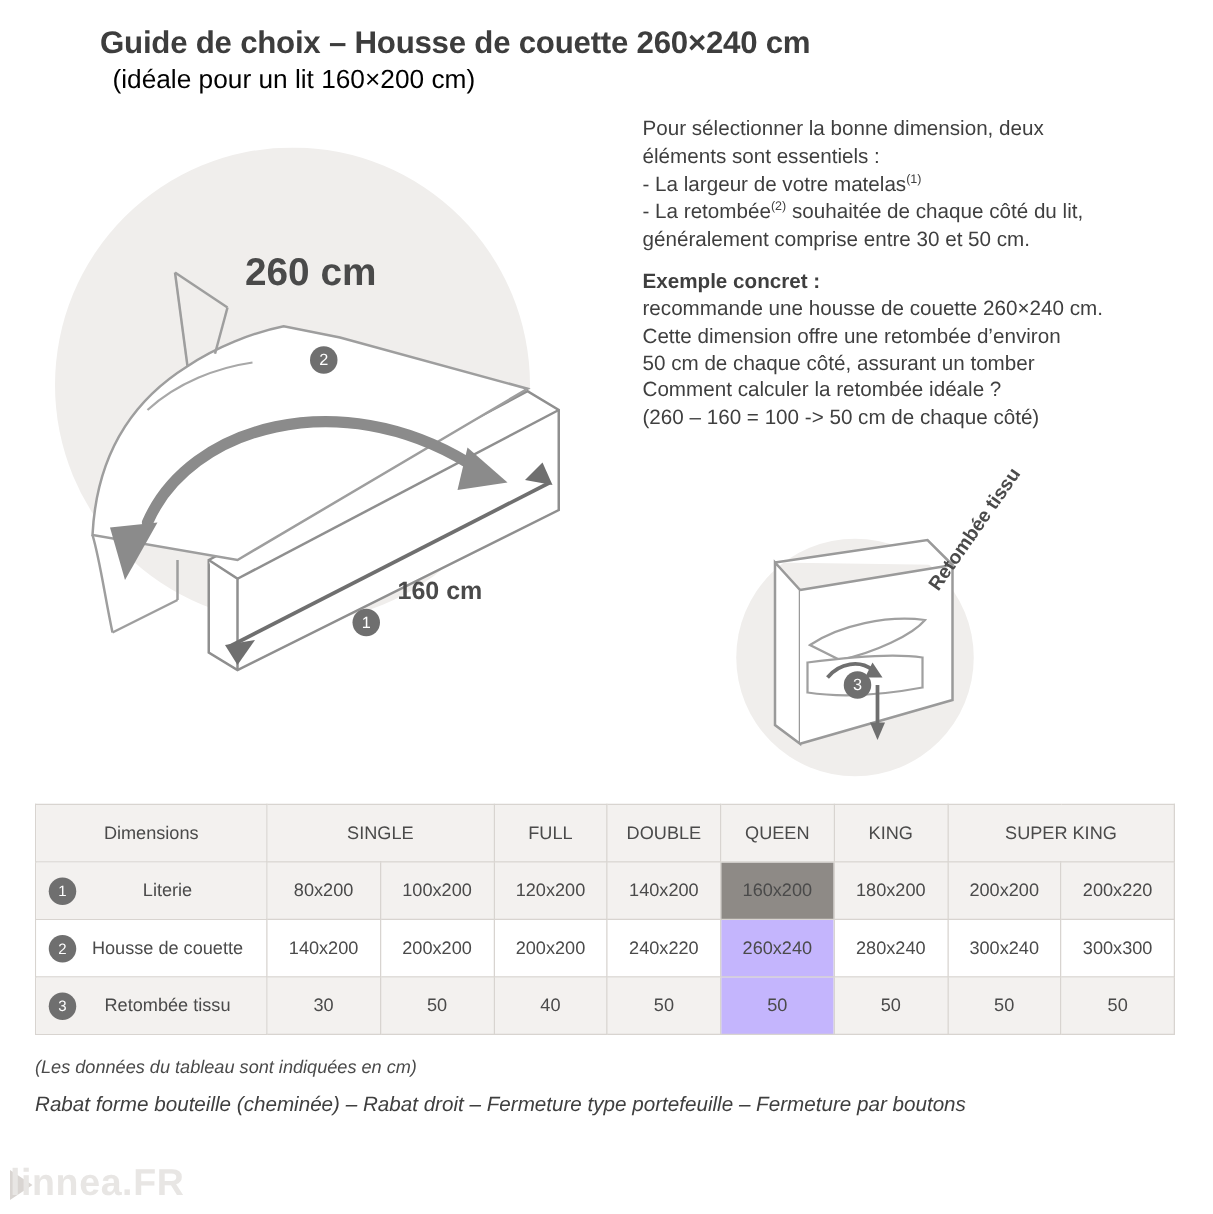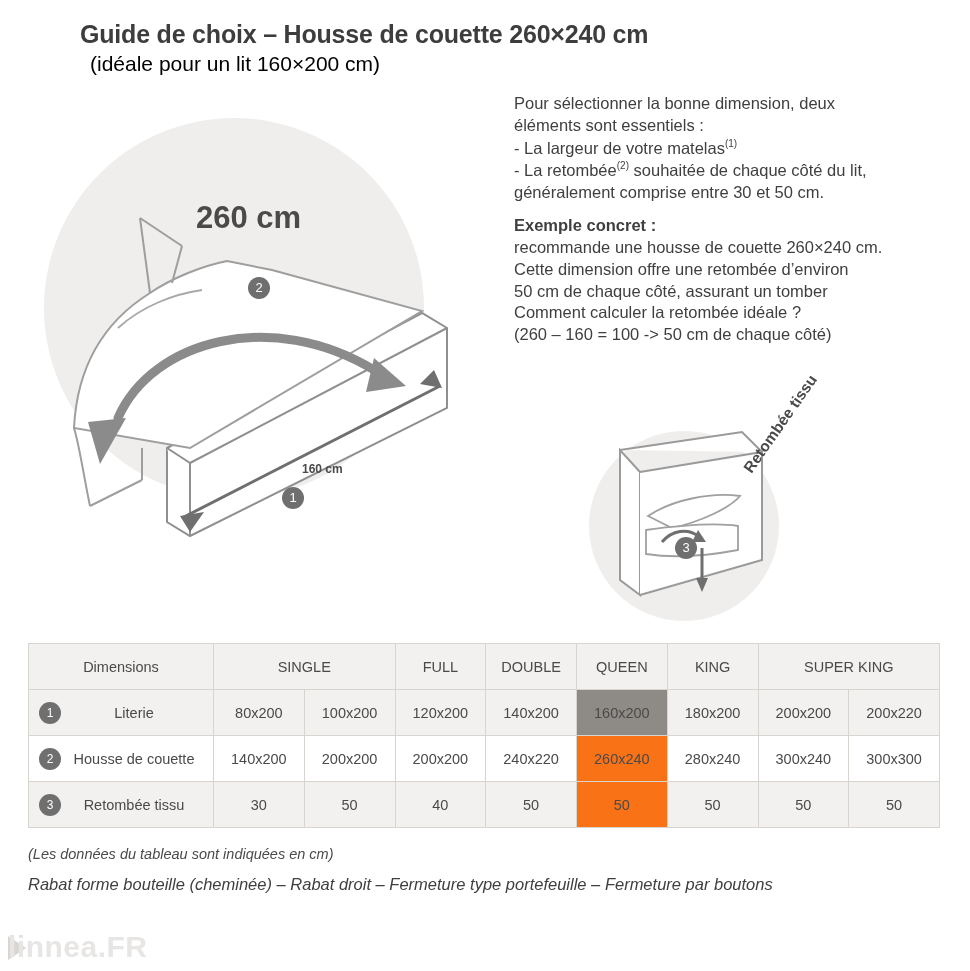--- a/index.html
+++ b/index.html
@@ -75,23 +75,23 @@
     position: absolute;
     font-weight: bold;
     color: #4a4a4a;
   }
   #label-260 {
     left: 196px;
     top: 200px;
     font-size: 31px;
   }
   #label-160 {
-    left: 302px;
+    left: 318px;
     top: 462px;
-    font-size: 12px;
+    font-size: 20px;
   }
   #label-retombee {
     position: absolute;
     left: 740px;
     top: 466px;
     width: 150px;
     font-size: 15.5px;
     font-weight: bold;
     color: #4a4a4a;
     transform: rotate(-55deg);
@@ -164,21 +164,21 @@
   .hl-head {
     background: #c9c5c1;
     font-weight: bold;
     color: #4a4a4a;
   }
   .hl-cell {
     background: #8e8a86;
     color: #ffffff;
   }
   .hl-cell-strong {
-    background: #f97316;
+    background: #c4b5fd;
     color: #ffffff;
     font-weight: bold;
   }
   .head-row th { background: #f3f1ef; }
 
   #table-note {
     position: absolute;
     left: 28px;
     top: 846px;
     width: 912px;

